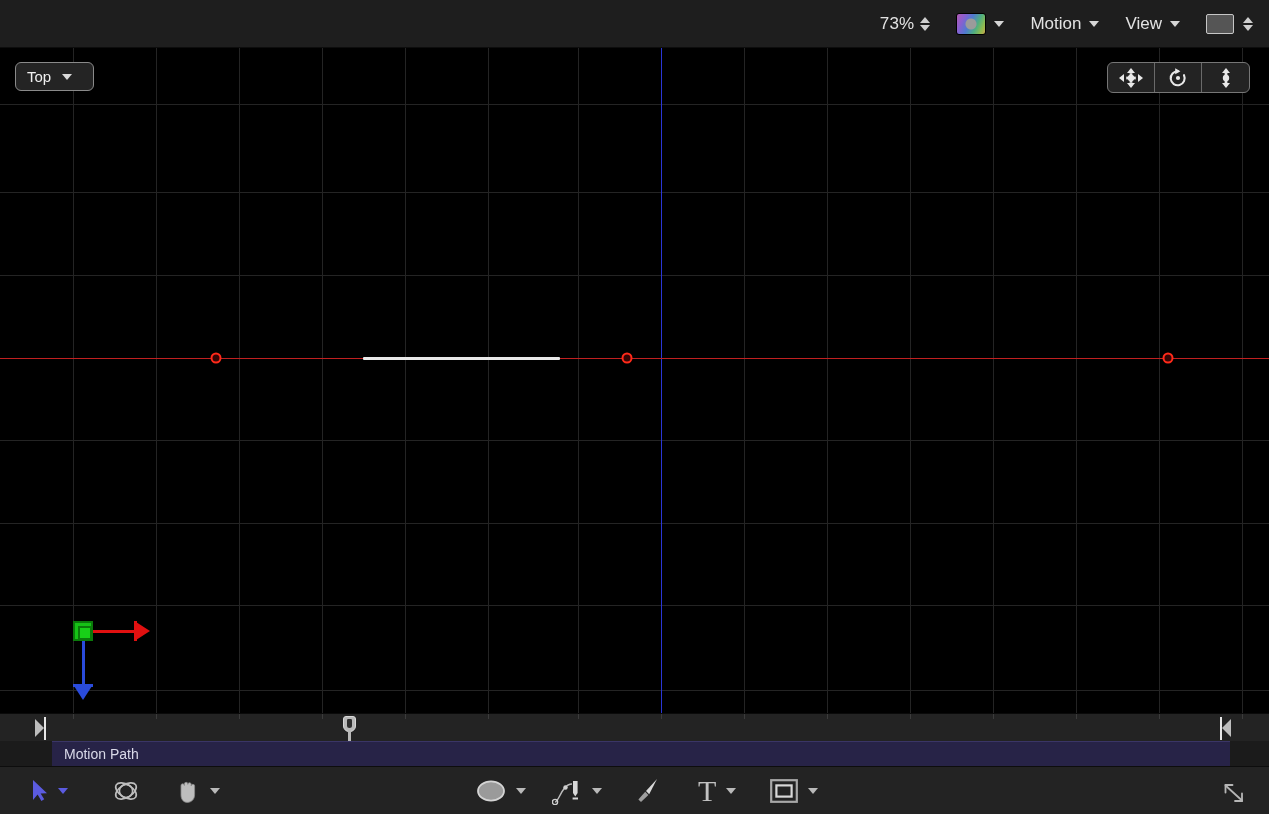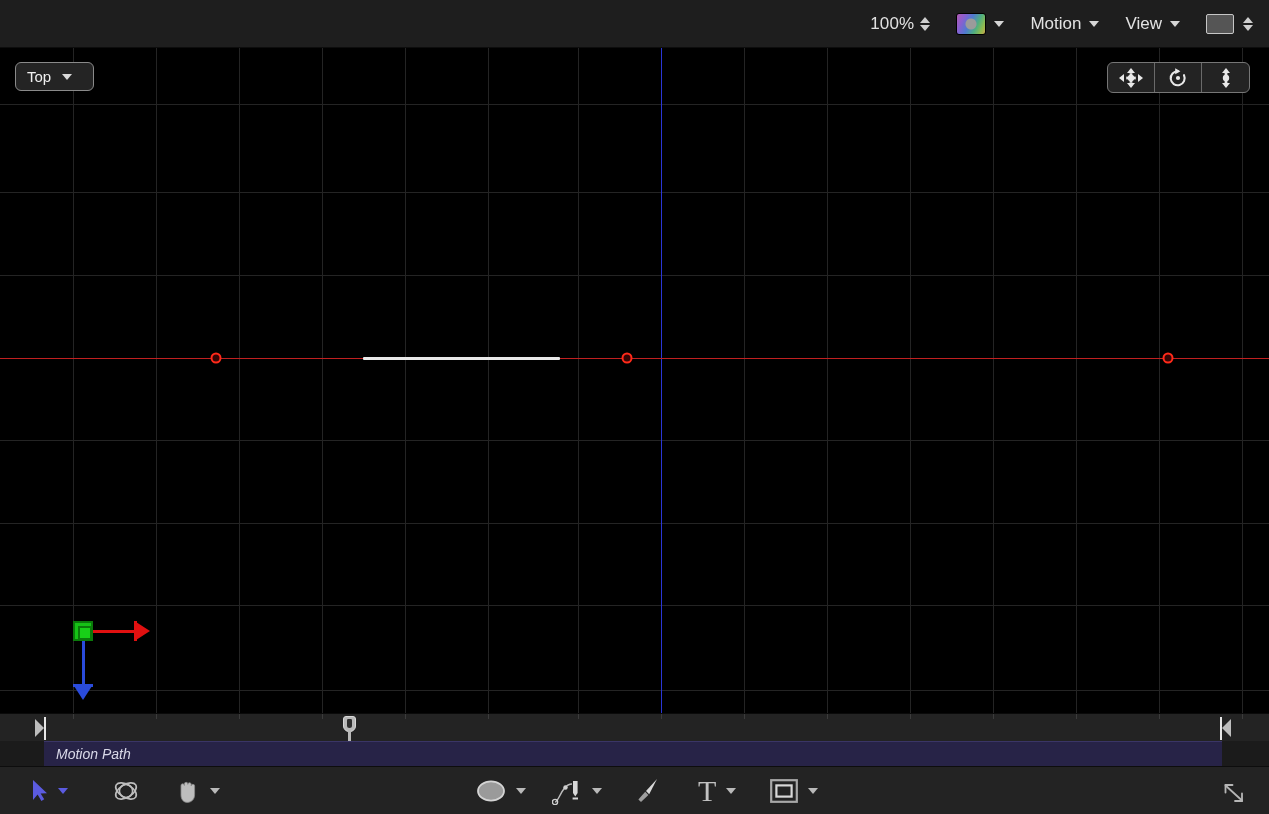--- a/index.html
+++ b/index.html
@@ -191,21 +191,21 @@
   }
   .chev-d.accent { border-top-color: #5b5be0; }
   .resize { position: absolute; right: 22px; top: 14px; }
 </style>
 </head>
 <body>
 
 <div class="topbar">
 
   <div class="tb-zoom">
-    <span>100%</span>
+    <span>73%</span>
     <span class="stepper">
         <i class="up"></i>
         <i class="dn"></i>
       </span>
   </div>
 
   <div class="tb-group" style="margin-right:26px;">
     <span class="colorwell"></span>
     <span class="chev"></span>
   </div>
@@ -342,21 +342,21 @@
       <div class="tri" style="left:2px"></div>
   </div>
 
   <div class="playhead" id="playhead" style="left: 349px;">
     <div class="head"></div>
       <div class="stem"></div>
   </div>
 </div>
 
 <div class="track">
-  <div class="bar" id="trackbar" style="left: 44px; width: 1178px; background: rgb(39, 35, 71); font-style: italic;">
+  <div class="bar" id="trackbar" style="left: 52px; width: 1178px; background: rgb(39, 35, 71);">
     <span class="name">Motion Path</span>
   </div>
 </div>
 
 <div class="toolbar">
 
   <div class="tool" style="left:32px">
     <span class="glyph">
       <svg width="16" height="24" viewBox="0 0 16 24">
           <polygon points="1,1 1,21 5.6,15.6 9.4,22 12.2,20.2 8.6,14.6 15,14.2" fill="#5b5be0"></polygon>

